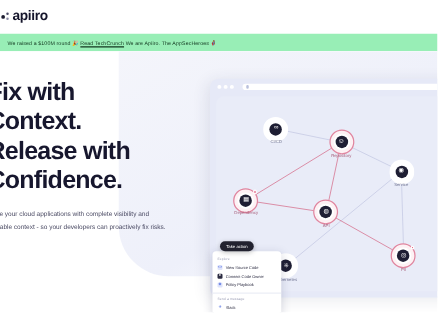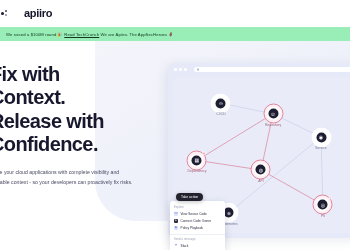--- a/index.html
+++ b/index.html
@@ -8,21 +8,21 @@
     font-family:"Liberation Sans", sans-serif;
     background:#ffffff;
     position:relative;
   }
 
   
   .header {
     position:absolute; left:0; top:0; width:350px; height:26px;
     background:#ffffff; display:flex; align-items:center;
   }
-  .logo { display:flex; align-items:center; gap:16px; padding-left:1px;justify-content:space-between; }
+  .logo { display:flex; align-items:center; gap:2px; padding-left:1px;justify-content:space-between; }
   .logo-mark { width:7px; height:7px; position:relative; flex:0 0 auto; }
   .logo-mark span {
     position:absolute; background:#1b1b2f; border-radius:50%;
   }
   .logo-mark .d1 { width:3px; height:3px; left:0px; top:2px; }
   .logo-mark .d2 { width:2px; height:2px; left:4px; top:0px; background:#4b4b66; }
   .logo-mark .d3 { width:2px; height:2px; left:4px; top:4px; background:#8e8ea8; }
   .logo-text {
     font-size:11px; font-weight:700; color:#15152b; letter-spacing:-0.3px;
     line-height:1;

